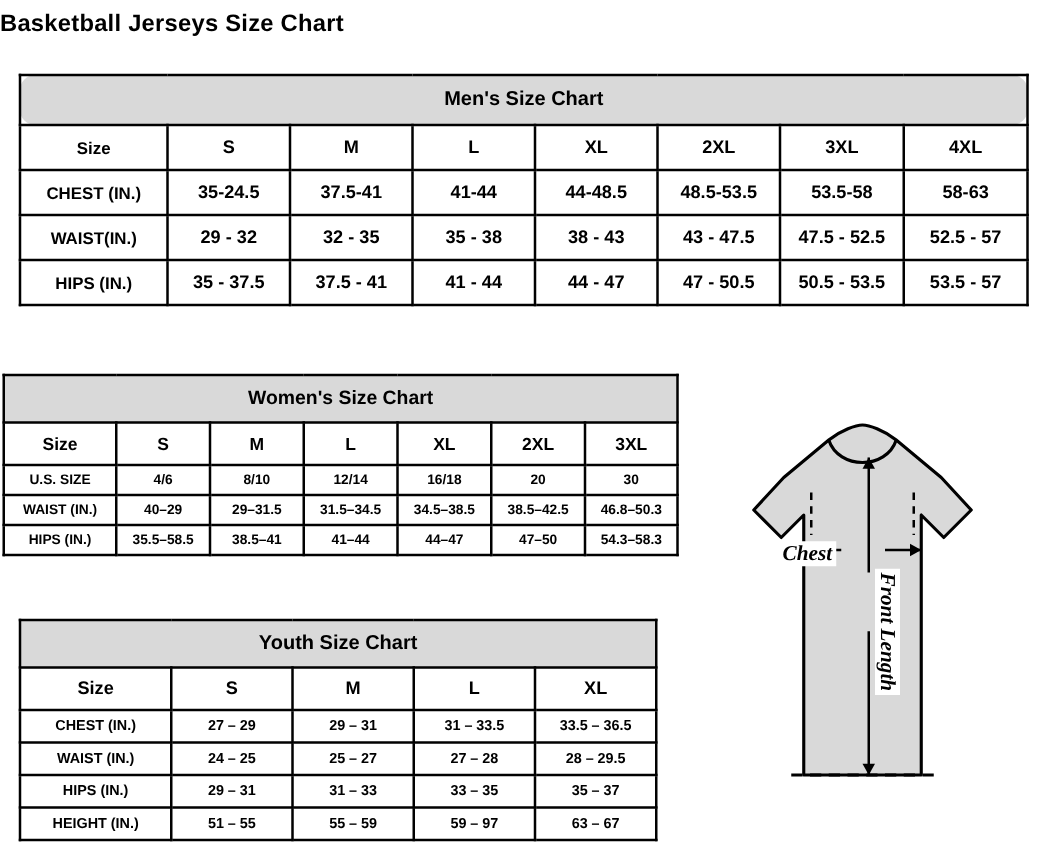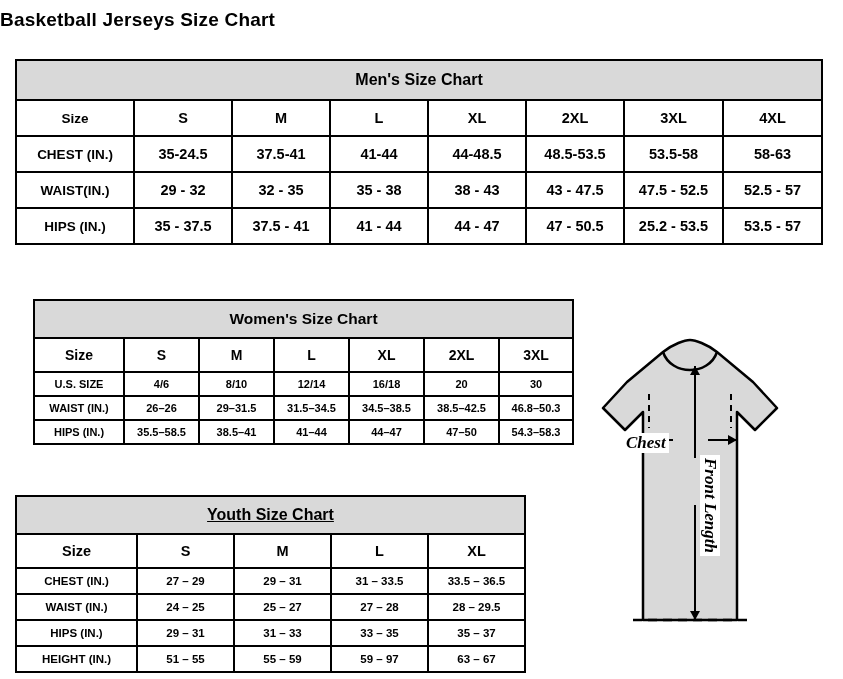--- a/index.html
+++ b/index.html
@@ -45,43 +45,43 @@
   }
 
   
   #men-chart {
     position: absolute;
     left: 15px;
     top: 59px;
     width: 806px;
   }
   #men-chart .caption { font-size: 16px; padding: 10px 0; }
-  #men-chart td { font-size: 14.5px; padding: 9px 2px; }
+  #men-chart td { font-size: 14.5px; padding: 9px 2px; border-radius: 12px; }
   #men-chart .rowlabel { font-size: 13.5px; }
 
   
   #women-chart {
     position: absolute;
-    left: 33px;
+    left: 2px;
     top: 299px;
     width: 539px;
   }
   #women-chart .caption { font-size: 15.5px; padding: 9px 0; }
   #women-chart .hdr td { font-size: 14px; padding: 8px 1px; }
   #women-chart td { font-size: 11px; padding: 5px 1px; }
   #women-chart .rowlabel { font-size: 11px; }
 
   
   #youth-chart {
     position: absolute;
     left: 15px;
     top: 495px;
     width: 509px;
   }
-  #youth-chart .caption { font-size: 16px; padding: 9px 0; text-decoration: underline; }
+  #youth-chart .caption { font-size: 16px; padding: 9px 0; }
   #youth-chart .hdr td { font-size: 14.5px; padding: 8px 1px; }
   #youth-chart td { font-size: 11.5px; padding: 6px 1px; }
   #youth-chart .rowlabel { font-size: 11.5px; }
 
   
   #shirt-diagram {
     position: absolute;
     left: 545px;
     top: 330px;
     width: 290px;
@@ -164,21 +164,21 @@
     <td>47.5 - 52.5</td>
     <td>52.5 - 57</td>
   </tr>
   <tr>
     <td class="rowlabel">HIPS (IN.)</td>
     <td>35 - 37.5</td>
     <td>37.5 - 41</td>
     <td>41 - 44</td>
     <td>44 - 47</td>
     <td>47 - 50.5</td>
-    <td>25.2 - 53.5</td>
+    <td>50.5 - 53.5</td>
     <td>53.5 - 57</td>
   </tr>
 </tbody>
   </table>
 
 <table class="chart" id="women-chart">
   <colgroup>
     <col style="width:90px">
       <col style="width:75px">
       <col style="width:75px">
@@ -204,21 +204,21 @@
     <td class="rowlabel">U.S. SIZE</td>
     <td>4/6</td>
     <td>8/10</td>
     <td>12/14</td>
     <td>16/18</td>
     <td>20</td>
     <td>30</td>
   </tr>
   <tr>
     <td class="rowlabel">WAIST  (IN.)</td>
-    <td>26–26</td>
+    <td>40–29</td>
     <td>29–31.5</td>
     <td>31.5–34.5</td>
     <td>34.5–38.5</td>
     <td>38.5–42.5</td>
     <td>46.8–50.3</td>
   </tr>
   <tr>
     <td class="rowlabel">HIPS  (IN.)</td>
     <td>35.5–58.5</td>
     <td>38.5–41</td>

